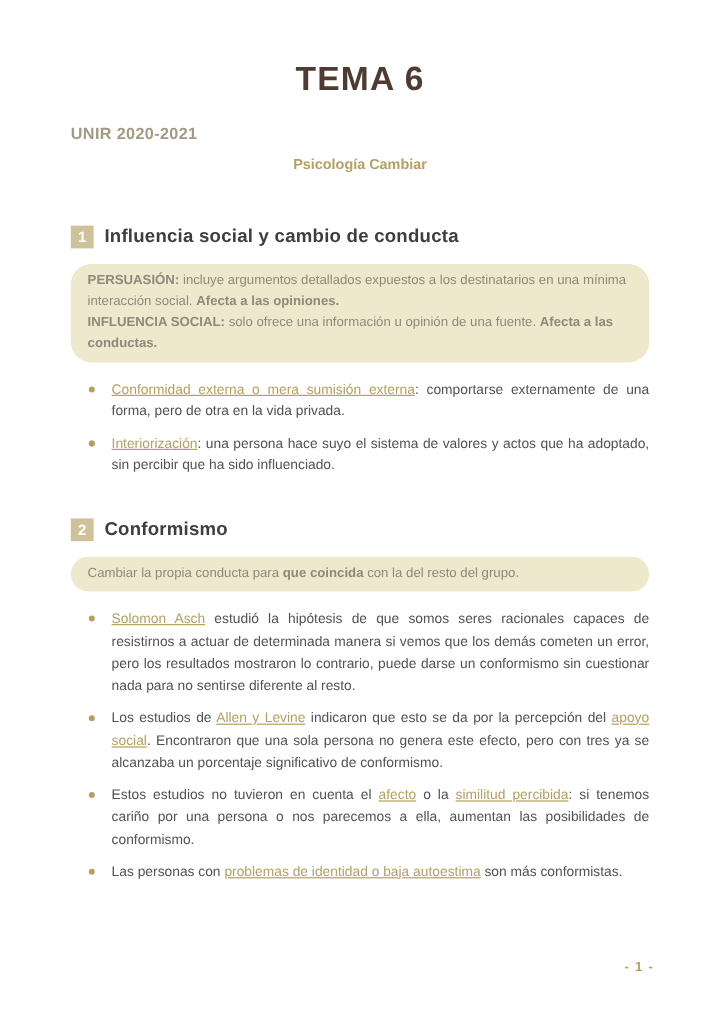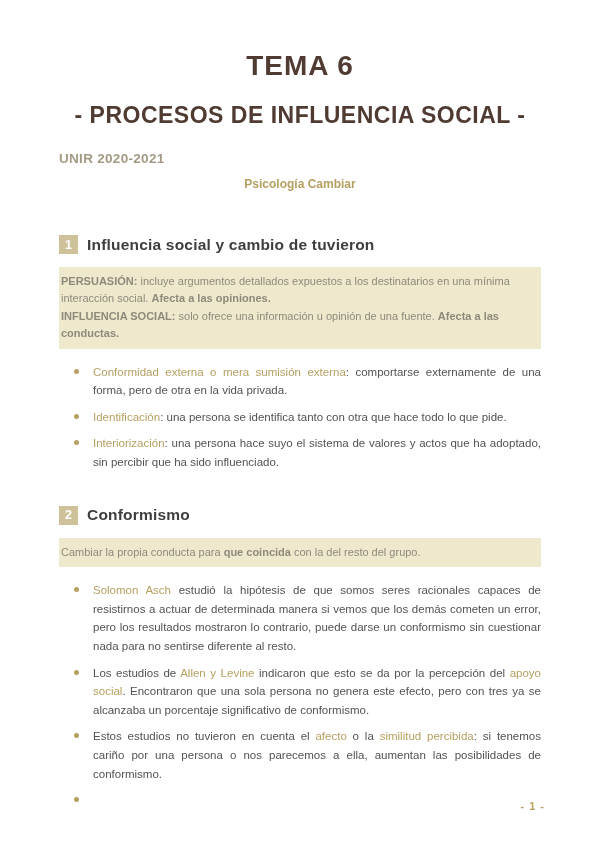--- a/index.html
+++ b/index.html
@@ -18,73 +18,72 @@
   .sub2 { margin-top:11px; text-align:center; font-size:12px; font-weight:bold;
           color:var(--accent,#b5a061); }
   .sec { margin-top:44px; }
   .sec2 { margin-top:34px; }
   .sec-head { display:flex; align-items:center; gap:9px; }
   .badge { width:19px; height:19px; background:var(--badge_bg,#cfc29a); color:#fff;
            font-size:12.5px; font-weight:bold; display:inline-flex; align-items:center;
            justify-content:center; flex:0 0 auto; }
   .sec-title { font-size:15.5px; font-weight:bold; color:var(--heading_text,#3e3e3e);
                letter-spacing:.2px; }
-  .box { margin-top:13px; background:var(--box_bg,#eee9cd); padding:6px 2px;
-         font-size:11px; line-height:1.58; color:var(--box_text,#8f897b); }
+  .box { margin-top:13px; background:var(--box_bg,#eee9cd); padding:6px 14px;
+         font-size:11px; line-height:1.58; color:var(--box_text,#8f897b);border-radius:17px; }
   .box-line { margin:0; }
   .bullets { list-style:none; margin-top:14px; padding-left:13px; }
   .bullets li { position:relative; padding-left:21px; margin-bottom:8px;
                 font-size:11.5px; line-height:1.62; color:var(--body_text,#525252);
                 text-align:justify; }
   .dot { position:absolute; left:2px; top:6px; width:5px; height:5px;
          border-radius:50%; background:var(--accent,#b5a061); }
-  .accent { color:var(--accent,#b5a061); }
+  .accent { color:var(--accent,#b5a061);text-decoration:underline; }
   .bold { font-weight:bold; }
   .pageno { position:absolute; right:55px; bottom:38px; font-size:11px;
             font-weight:bold; letter-spacing:1px; color:var(--accent,#b5a061); }
 </style>
 </head>
 <body>
 
 <div class="page">
 
   <header>
     <div class="t1">TEMA 6</div>
-    <div class="t2">- PROCESOS DE INFLUENCIA SOCIAL -</div>
     <div class="sub1">UNIR 2020-2021</div>
     <div class="sub2">Psicología Cambiar</div>
   </header>
 
   <section class="sec">
     <div class="sec-head">
       <span class="badge">1</span>
-      <span class="sec-title">Influencia social y cambio de tuvieron</span>
+      <span class="sec-title">Influencia social y cambio de conducta</span>
     </div>
     <div class="box">
         <div class="box-line"><span class="bold">PERSUASIÓN: </span><span>incluye argumentos detallados expuestos a los destinatarios en una mínima interacción social. </span><span class="bold">Afecta a las opiniones.</span></div>
         <div class="box-line"><span class="bold">INFLUENCIA SOCIAL: </span><span>solo ofrece una información u opinión de una fuente. </span><span class="bold">Afecta a las conductas.</span></div>
       </div>
     <ul class="bullets">
         <li><span class="dot"></span><span><span class="accent">Conformidad externa o mera sumisión externa</span><span>: comportarse externamente de una forma, pero de otra en la vida privada.</span></span></li>
-        <li><span class="dot"></span><span><span class="accent">Identificación</span><span>: una persona se identifica tanto con otra que hace todo lo que pide.</span></span></li>
+        <li><span class="dot"></span></li>
         <li><span class="dot"></span><span><span class="accent">Interiorización</span><span>: una persona hace suyo el sistema de valores y actos que ha adoptado, sin percibir que ha sido influenciado.</span></span></li>
       </ul>
   </section>
 
   <section class="sec sec2">
     <div class="sec-head">
       <span class="badge">2</span>
       <span class="sec-title">Conformismo</span>
     </div>
     <div class="box">
         <div class="box-line"><span>Cambiar la propia conducta para </span><span class="bold">que coincida</span><span> con la del resto del grupo.</span></div>
       </div>
     <ul class="bullets">
         <li><span class="dot"></span><span><span class="accent">Solomon Asch</span><span> estudió la hipótesis de que somos seres racionales capaces de resistirnos a actuar de determinada manera si vemos que los demás cometen un error, pero los resultados mostraron lo contrario, puede darse un conformismo sin cuestionar nada para no sentirse diferente al resto.</span></span></li>
         <li><span class="dot"></span><span><span>Los estudios de </span><span class="accent">Allen y Levine</span><span> indicaron que esto se da por la percepción del </span><span class="accent">apoyo social</span><span>. Encontraron que una sola persona no genera este efecto, pero con tres ya se alcanzaba un porcentaje significativo de conformismo.</span></span></li>
         <li><span class="dot"></span><span><span>Estos estudios no tuvieron en cuenta el </span><span class="accent">afecto</span><span> o la </span><span class="accent">similitud percibida</span><span>: si tenemos cariño por una persona o nos parecemos a ella, aumentan las posibilidades de conformismo.</span></span></li>
-        <li><span class="dot"></span></li>
+        <li><span class="dot"></span><span><span>Las personas con </span><span class="accent">problemas de identidad o baja autoestima</span><span> son más conformistas.</span></span></li>
       </ul>
   </section>
 
   <div class="pageno">- 1 -</div>
 
 </div>
 
 </body></html>

